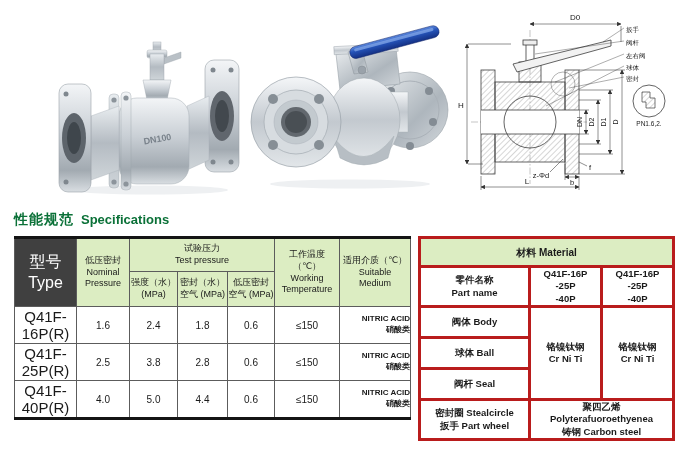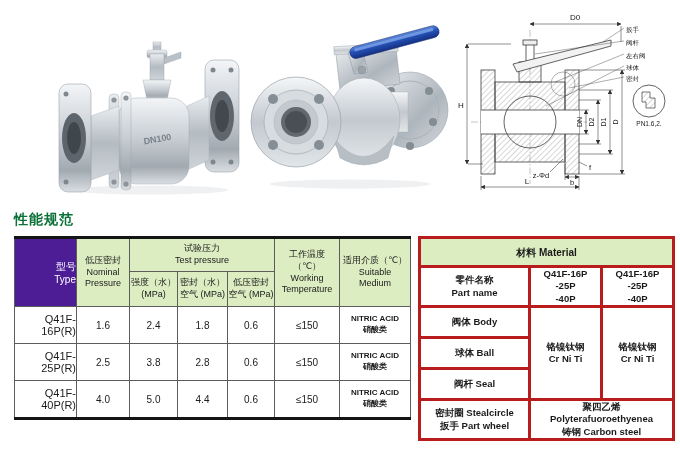--- a/index.html
+++ b/index.html
@@ -11,26 +11,26 @@
   .sec-title{position:absolute;display:flex;align-items:baseline;gap:7px;}
   .sec-title .zh{font-size:14px;font-weight:bold;color:#0b7138;letter-spacing:1px;}
   .sec-title .en{font-size:13px;font-weight:bold;color:#0b7138;}
   
   table{border-collapse:collapse;table-layout:fixed;}
   .spec-table{position:absolute;left:14px;top:236px;width:396px;
               border-top:3px solid #141414;border-bottom:3px solid #141414;}
   .spec-table th,.spec-table td{border:1px solid #5c5c5c;text-align:center;
               vertical-align:middle;padding:0;font-weight:normal;}
   .spec-table th{background:#dcedc2;font-size:9px;line-height:1.3;}
-  .spec-table th.dark{background:#4c1d95;color:#ffffff;font-size:10px;text-align:right;}
+  .spec-table th.dark{background:#404040;color:#ffffff;font-size:16px;}
   .spec-table .hrow1 th{height:32px;}
   .spec-table .hrow2 th{height:34px;}
   .spec-table tbody td{height:36px;font-size:10px;}
-  .spec-table td.type-cell{font-size:11px;text-align:right;}
-  .spec-table td.medium-cell{font-size:8px;font-weight:bold;line-height:1.35;}
+  .spec-table td.type-cell{font-size:15px;}
+  .spec-table td.medium-cell{font-size:8px;font-weight:bold;line-height:1.35;text-align:right;}
   
   .mat-table{position:absolute;left:418px;top:236px;width:254px;
              border-top:3px solid #141414;border-bottom:3px solid #141414;}
   .mat-table td{border:3px solid #b91c1c;text-align:center;vertical-align:middle;
              padding:0;font-size:9.5px;line-height:1.3;}
   .mat-table .mrow-header td{background:#dcedc2;height:26px;font-weight:bold;
              font-size:10px;border-bottom:2px solid #141414;}
   .mat-table .mrow-partname td{height:36px;font-weight:bold;}
   .mat-table .mrow-part td{height:28px;font-weight:bold;}
   .mat-table td.mat-val{font-weight:bold;margin-left:8px;}
@@ -225,20 +225,21 @@
     <text x="173" y="28" font-size="6.5">扳手</text>
     <text x="173" y="41" font-size="6.5">阀杆</text>
     <text x="173" y="54" font-size="6.5">左右阀</text>
     <text x="173" y="66" font-size="6.5">球体</text>
     <text x="173" y="77" font-size="6.5">密封</text>
   </g>
 </svg>
 
 <div class="sec-title" style="left:14px;top:211px">
   <span class="zh">性能规范</span>
+  <span class="en">Specifications</span>
 </div>
 
 <table class="spec-table">
   <colgroup>
     <col style="width:62px">
       <col style="width:53px">
       <col style="width:48px">
     <col style="width:50px">
       <col style="width:47px">
       <col style="width:65px">

